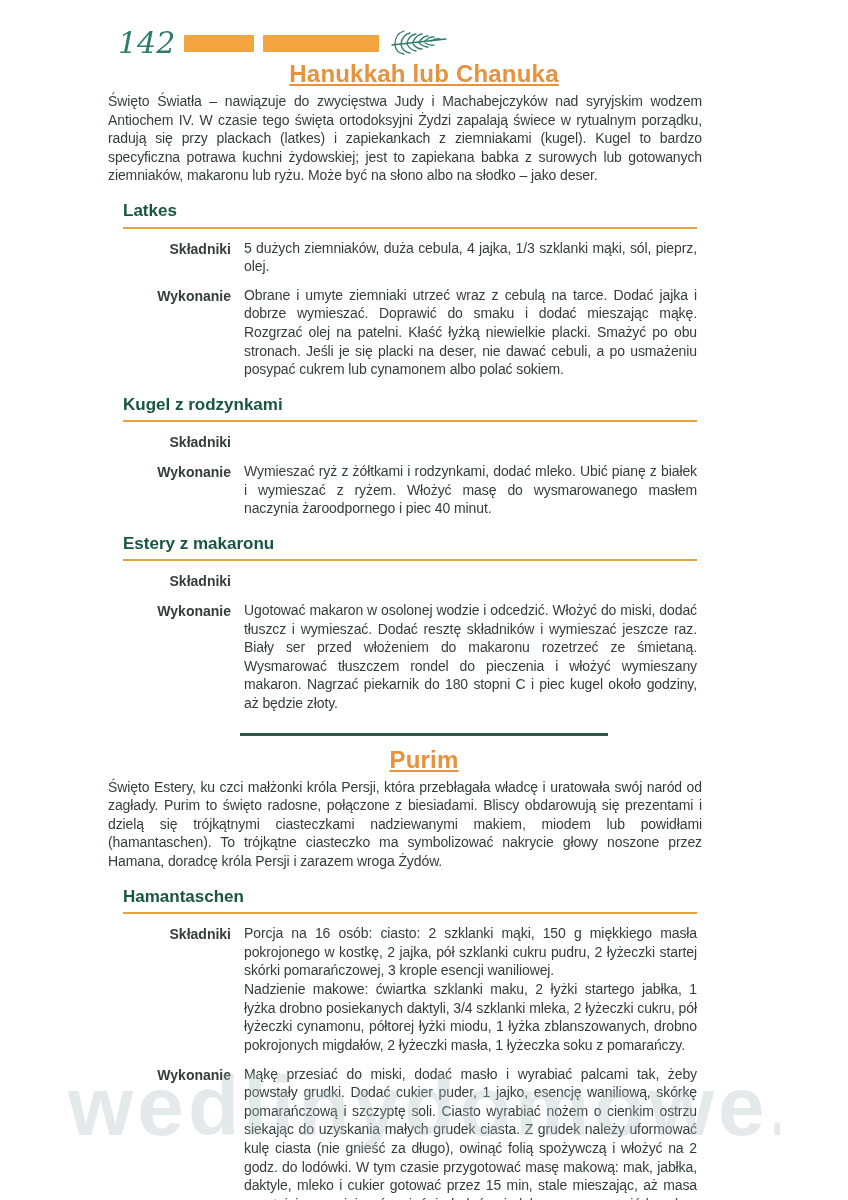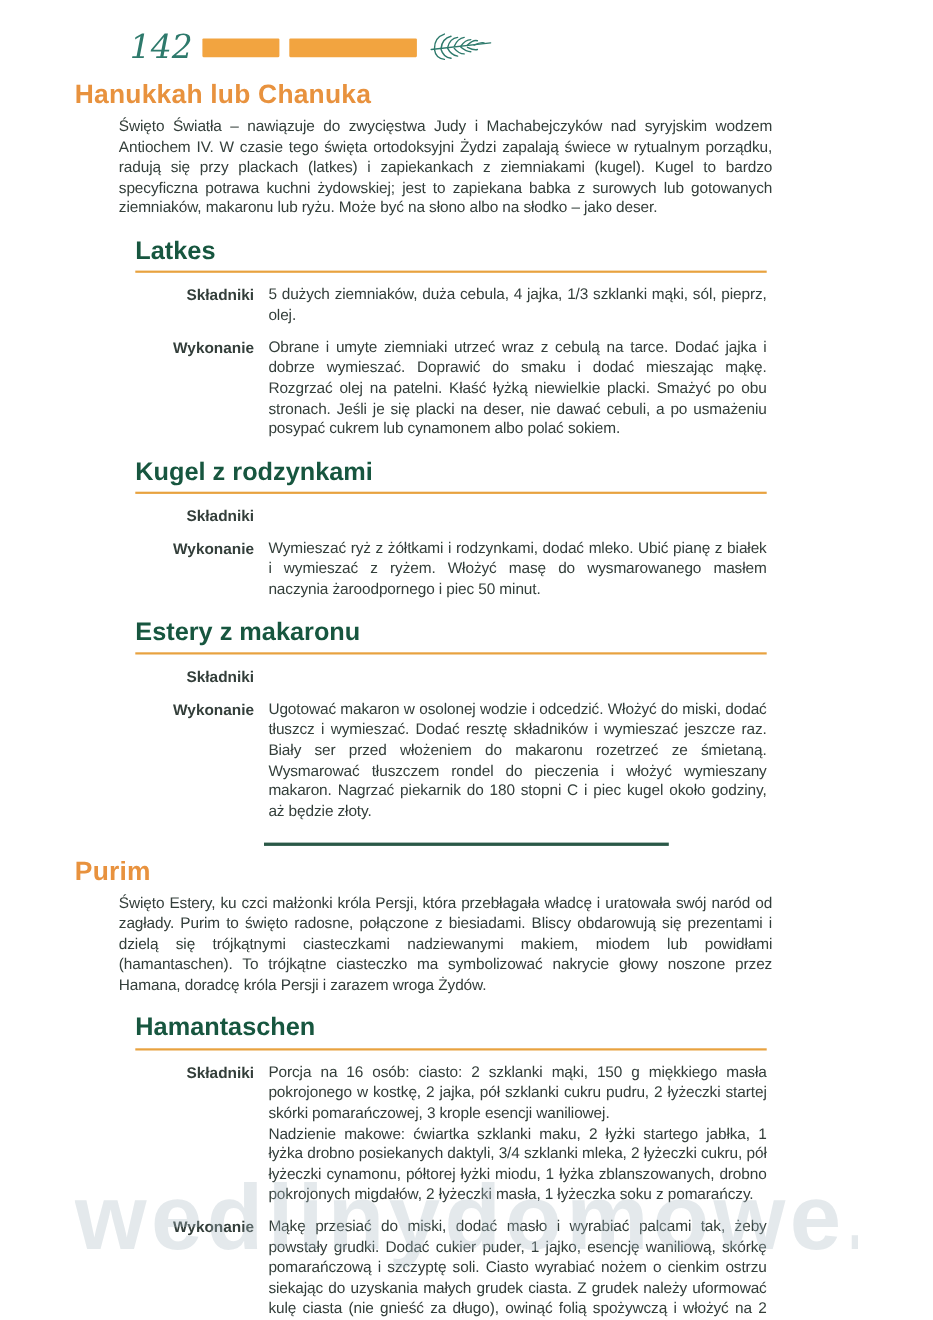--- a/index.html
+++ b/index.html
@@ -20,33 +20,33 @@
   .hbar-right { width:116px; }
   .header-title {
     font-family:"DejaVu Serif", serif; font-style:italic;
     font-size:34px; color:#2e7a6c; white-space:nowrap; line-height:1;
     padding:0 4px 6px 4px;
   }
   .wheat { flex:none; margin-left:2px; }
 
   
   .festival-title {
-    text-align:left; color:#e8923e; font-weight:bold;
-    font-size:24px; margin:12px 0 4px 0; letter-spacing:0.2px;
+    text-align:center; color:#e8923e; font-weight:bold;
+    font-size:24px; margin:0 0 4px 0; letter-spacing:0.2px;text-decoration:underline;
   }
   .festival-title.purim { margin-top:10px; }
   .intro {
     margin:0 78px 0 40px; text-align:justify;
     font-size:14px; line-height:1.33; letter-spacing:-0.1px;
   }
 
   
   .recipe { margin:0 83px 0 55px; }
   .recipe-title {
-    color:#17563f; font-size:23px; font-weight:bold;
+    color:#17563f; font-size:17px; font-weight:bold;
     margin:16px 0 0 0; line-height:1.15;
   }
   .rule { border:none; border-top:2px solid #e8a23f; margin:6px 0 0 0; }
   .rrow { display:flex; margin-top:10px; }
   .rlabel {
     flex:none; width:108px; text-align:right;
     font-weight:bold; font-size:14px; line-height:1.33; padding-top:1px;
   }
   .rtext {
     flex:1; margin-left:13px; text-align:justify;
@@ -114,21 +114,21 @@
   </div>
 
   <div class="recipe">
     <div class="recipe-title">Kugel z rodzynkami</div>
     <hr class="rule">
     <div class="rrow">
       <div class="rlabel it">Składniki</div>
     </div>
     <div class="rrow">
       <div class="rlabel">Wykonanie</div>
-      <div class="rtext">Wymieszać ryż z żółtkami i rodzynkami, dodać mleko. Ubić pianę z białek i wymieszać z ryżem. Włożyć masę do wysmarowanego masłem naczynia żaroodpornego i piec 50 minut.</div>
+      <div class="rtext">Wymieszać ryż z żółtkami i rodzynkami, dodać mleko. Ubić pianę z białek i wymieszać z ryżem. Włożyć masę do wysmarowanego masłem naczynia żaroodpornego i piec 40 minut.</div>
     </div>
   </div>
 
   <div class="recipe">
     <div class="recipe-title">Estery z makaronu</div>
     <hr class="rule">
     <div class="rrow">
       <div class="rlabel it">Składniki</div>
     </div>
     <div class="rrow">

